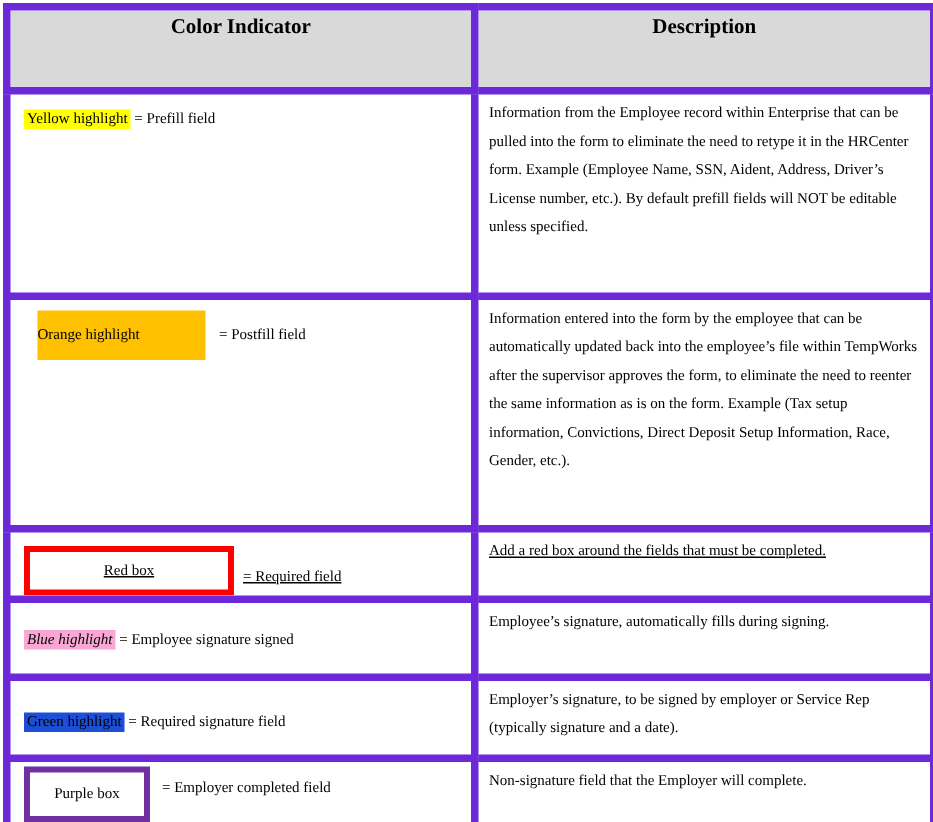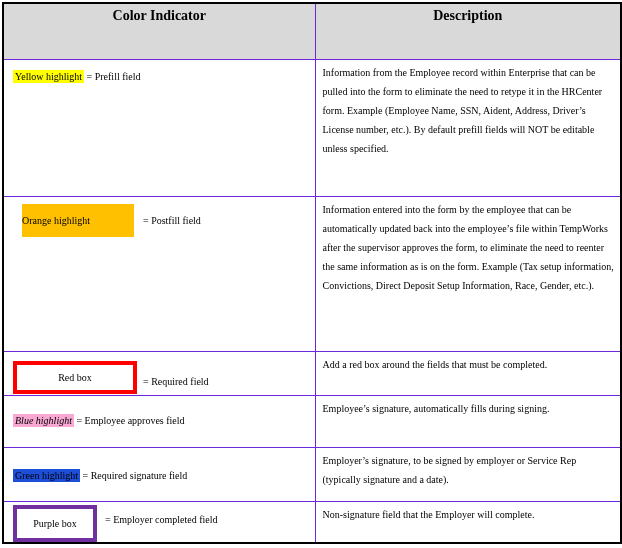--- a/index.html
+++ b/index.html
@@ -8,33 +8,33 @@
     width: 622px; height: 548px; background: #ffffff;
     font-family: "Liberation Serif", serif; color: #000;
     padding: 2px 1px 0 2px;
   }
   table.legend {
     border-collapse: collapse; table-layout: fixed;
     width: 618px; border: 2px solid #000;
   }
   col.c1 { width: 312px; }
   col.c2 { width: 306px; }
-  th, td { border: 1px solid #6d28d9; vertical-align: top; overflow: hidden; }
+  th, td { border: 5px solid #6d28d9; vertical-align: top; overflow: hidden; }
   th {
     background: #D9D9D9; font-size: 14px; font-weight: bold;
     text-align: center; padding: 4px 4px 0 4px; height: 56px;
     vertical-align: top;
   }
   td { font-size: 10px; line-height: 19px; }
   td.desc { padding: 3px 6px 2px 7px; }
   td.ind  { padding: 0 4px 0 9px; }
 
   tr.r1 td { height: 137px; }
   tr.r2 td { height: 155px; }
-  tr.r3 td { height: 44px; }
+  tr.r3 td { height: 44px; text-decoration: underline; }
   tr.r4 td { height: 52px; }
   tr.r5 td { height: 54px; }
   tr.r6 td { height: 41px; }
 
   
   .hl { padding: 1px 2px; color: #000; }
   .eq { white-space: pre-wrap; }
 
   
   .w1 { margin-top: 7px; }
@@ -42,21 +42,21 @@
   .w2 .pad-block {
     display: inline-block; background: #FFC000; text-align: left;
     padding: 7px 0; width: 112px; margin-left: 9px;
   }
   .w2 .eq { margin-left: 9px; }
   .w3 { display: flex; align-items: flex-end; margin-top: 9px; }
   .box {
     display: inline-block; border: 4px solid #000; background: #fff;
     text-align: center;
   }
-  .w3 .box { width: 124px; padding: 3px 0; }
+  .w3 .box { width: 140px; padding: 3px 0; }
   .w3 .eq { margin-left: 6px; margin-bottom: 3px; }
   .w4 { margin-top: 15px; }
   .w5 { margin-top: 18px; }
   .w6 { display: flex; align-items: flex-start; margin-top: 3px; }
   .w6 .box { width: 84px; padding: 5px 0; }
   .w6 .eq { margin-left: 8px; margin-top: 5px; }
 </style>
 </head>
 <body>
 
@@ -99,21 +99,21 @@
             <span class="box" style="border-color: rgb(255, 0, 0);">Red box</span>
             <span class="eq">= Required field</span>
           </div>
         </td>
         <td class="desc">Add a red box around the fields that must be completed.</td>
       </tr>
 
       <tr class="r4">
         <td class="ind">
           <div class="w4">
-            <span class="hl" style="background-color: #f9a8d4; font-style: italic;">Blue highlight</span><span class="eq"> = Employee approves field</span>
+            <span class="hl" style="background-color: #f9a8d4; font-style: italic;">Blue highlight</span><span class="eq"> = Employee signature signed</span>
           </div>
         </td>
         <td class="desc">Employee’s signature, automatically fills during signing.</td>
       </tr>
 
       <tr class="r5">
         <td class="ind">
           <div class="w5">
             <span class="hl" style="background-color: #1d4ed8;">Green highlight</span><span class="eq"> = Required signature field</span>
           </div>

